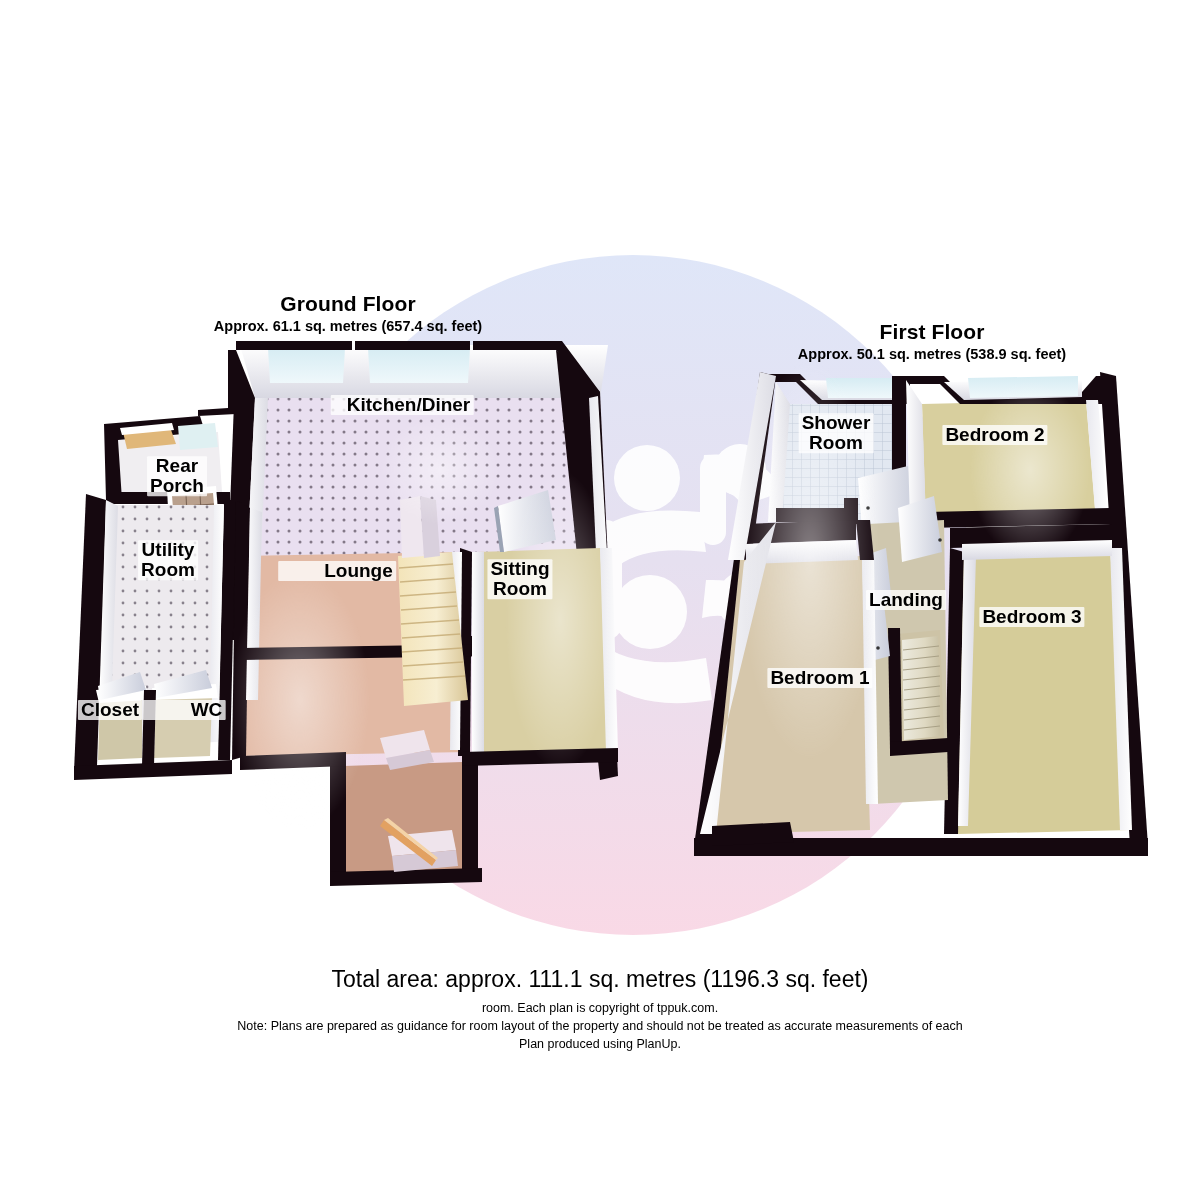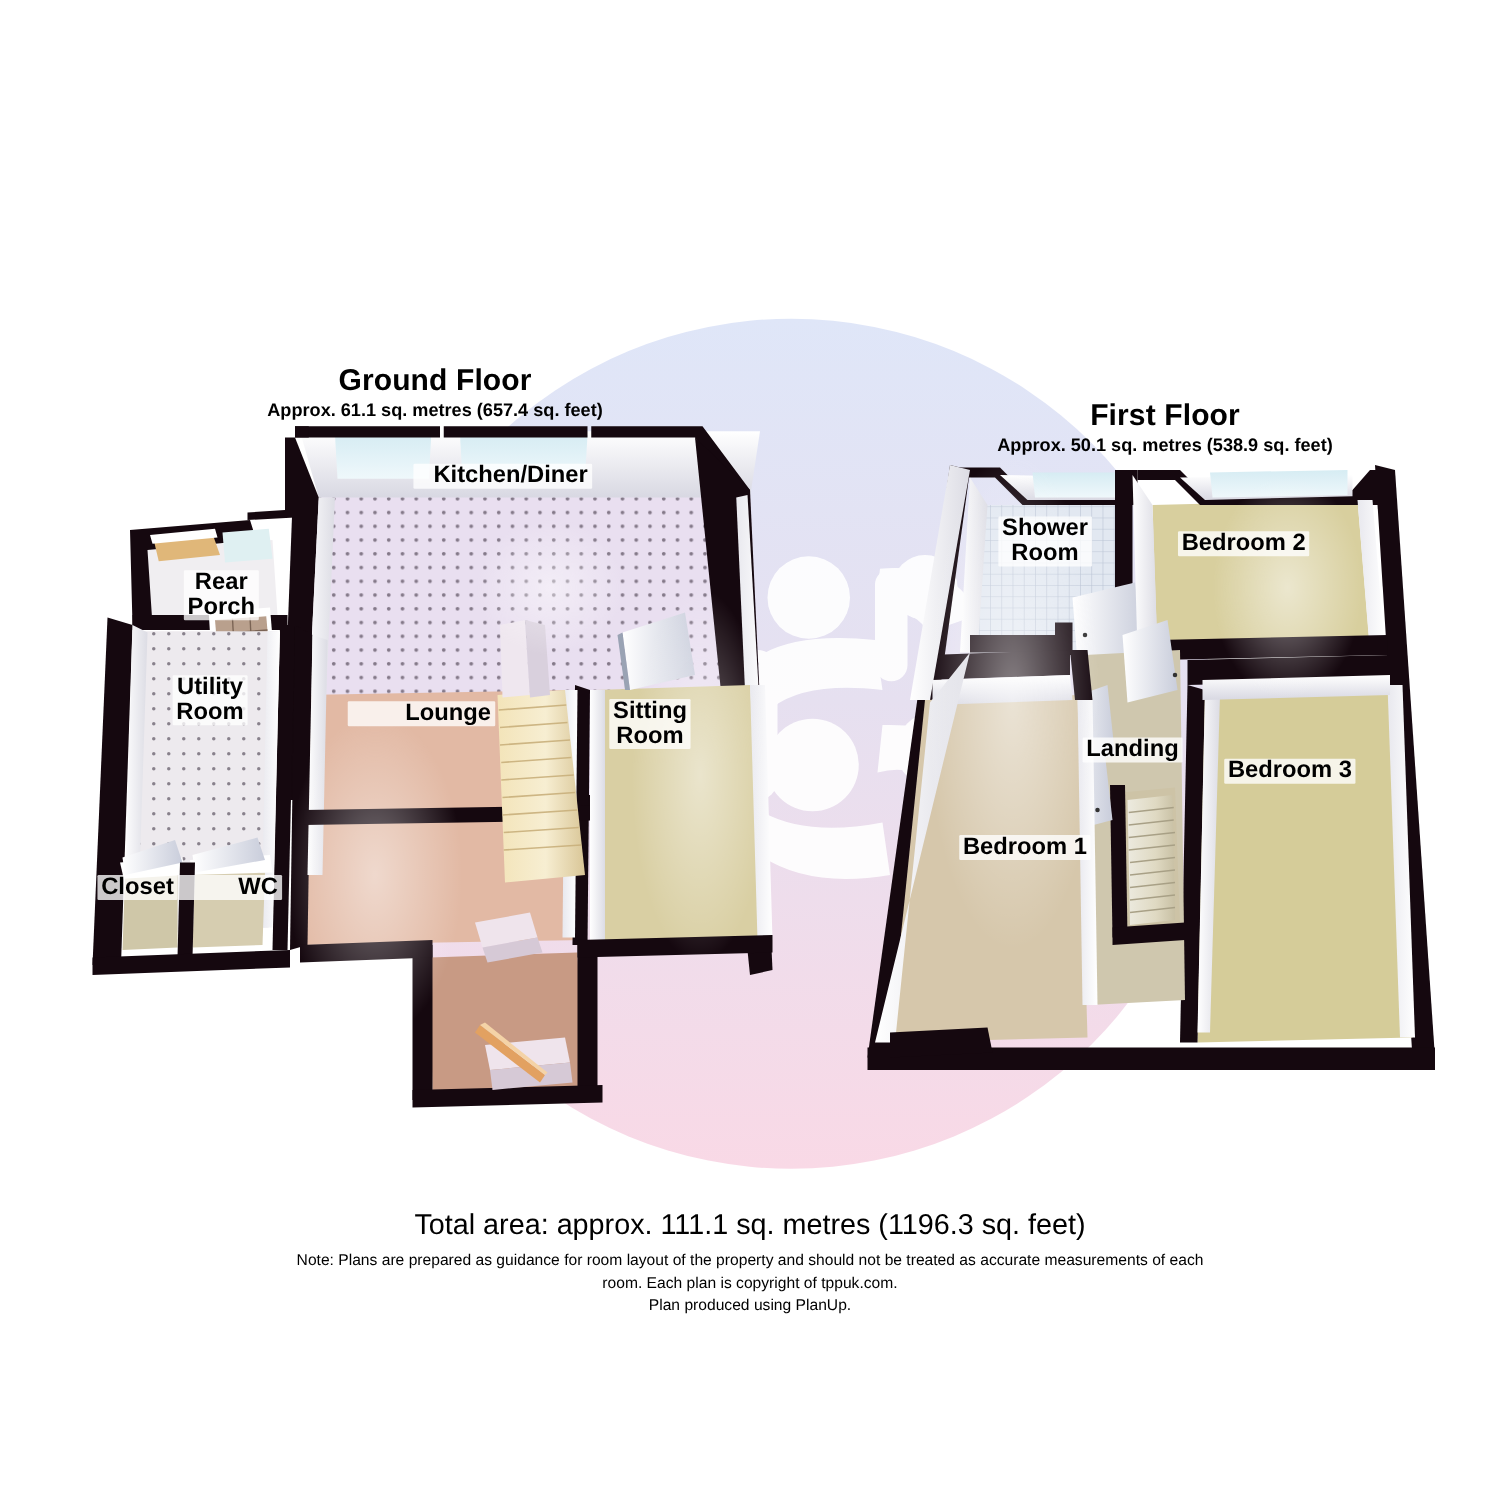--- a/index.html
+++ b/index.html
@@ -29,21 +29,21 @@
   }
   
   .floor-title {
     position: absolute;
     text-align: center;
     color: #000000;
     z-index: 30;
     pointer-events: none;
   }
   .floor-title .ft-name {
-    font-size: 24px;
+    font-size: 21px;
     font-weight: bold;
     letter-spacing: 0.1px;
     line-height: 1.12;
     white-space: nowrap;
   }
   .floor-title .ft-area {
     font-size: 14.5px;
     font-weight: bold;
     line-height: 1.2;
     margin-top: 2px;
@@ -419,21 +419,21 @@
   <div class="floor-title" id="ground-title" style="left:348px; top:292px; transform:translateX(-50%);">
     <div class="ft-name">Ground Floor</div>
     <div class="ft-area">Approx. 61.1 sq. metres (657.4 sq. feet)</div>
   </div>
 
   <div class="floor-title" id="first-title" style="left:932px; top:320px; transform:translateX(-50%);">
     <div class="ft-name">First Floor</div>
     <div class="ft-area">Approx. 50.1 sq. metres (538.9 sq. feet)</div>
   </div>
 
-  <div class="room-label" style="left:402px; top:381px;padding-left:16px;">Kitchen/Diner</div>
+  <div class="room-label" style="left:402px; top:405px;padding-left:16px;">Kitchen/Diner</div>
 
   <div class="room-label two-line" style="left:177px; top:476px;">Rear
 Porch</div>
 
   <div class="room-label two-line" style="left:168px; top:560px;">Utility
 Room</div>
 
   <div class="room-label" style="left:337px; top:571px;padding-left:46px;">Lounge</div>
 
   <div class="room-label two-line" style="left:520px; top:579px;">Sitting
@@ -450,18 +450,18 @@
 
   <div class="room-label" style="left:906px; top:600px;">Landing</div>
 
   <div class="room-label" style="left:1032px; top:617px;">Bedroom 3</div>
 
   <div class="room-label" style="left:820px; top:678px;">Bedroom 1</div>
 
   <div class="footer" id="total-area">Total area: approx. 111.1 sq. metres (1196.3 sq. feet)</div>
 
   <div class="footer" id="disclaimer">
+    <span class="dl">room. Each plan is copyright of tppuk.com.</span>
     <span class="dl">Note: Plans are prepared as guidance for room layout of the property and should not be treated as accurate measurements of each</span>
-    <span class="dl">room. Each plan is copyright of tppuk.com.</span>
     <span class="dl">Plan produced using PlanUp.</span>
   </div>
 
 </div>
 
 </body></html>

